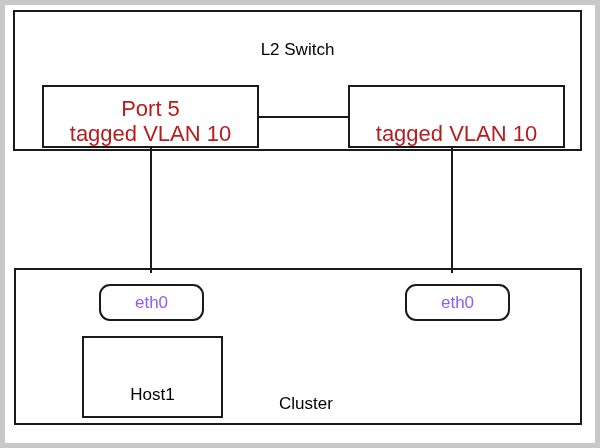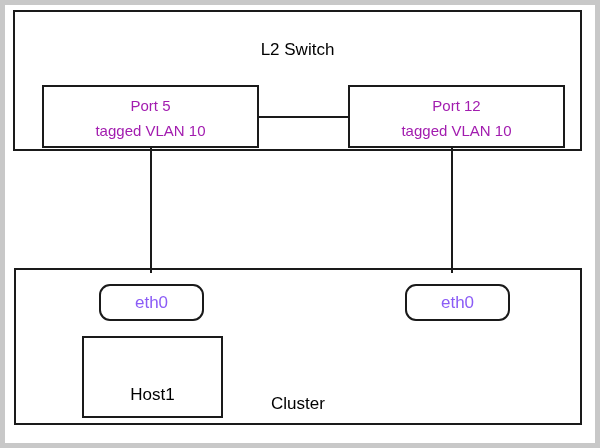--- a/index.html
+++ b/index.html
@@ -56,22 +56,22 @@
     z-index: 4;
   }
   .port-left  { left: 37px; }
   .port-right { left: 343px; }
 
   .port-line1, .port-line2 {
     position: absolute;
     left: 0;
     width: 100%;
     text-align: center;
-    font-size: 15px;
-    color: #a21caf;
+    font-size: 22px;
+    color: #b91c1c;
     line-height: 1;
     white-space: nowrap;
   }
   .port-line1 { top: 11px; }
   .port-line2 { top: 36px; }
 
   
   .port-link {
     position: absolute;
     left: 249px;
@@ -157,40 +157,40 @@
   .switch-caption {
     left: 8px;
     top: 19px;
     width: 569px;
     margin-top: 17px;
   }
   .cluster-caption {
     left: 9px;
     top: 390px;
     width: 568px;
+    padding-left: 8px;
   }
 </style>
 </head>
 <body>
 
 <div id="canvas">
   <div class="plate">
 
     <div class="box switch-box"></div>
     <div class="caption switch-caption">L2 Switch</div>
 
     <div class="port-link"></div>
 
     <div class="box port-box port-left">
       <div class="port-line1">Port 5</div>
       <div class="port-line2">tagged VLAN 10</div>
     </div>
 
     <div class="box port-box port-right">
-      <div class="port-line1">Port 12</div>
       <div class="port-line2">tagged VLAN 10</div>
     </div>
 
     <div class="drop drop-left"></div>
     <div class="drop drop-right"></div>
 
     <div class="box cluster-box"></div>
     <div class="caption cluster-caption">Cluster</div>
 
     <div class="box host-box host-left">

